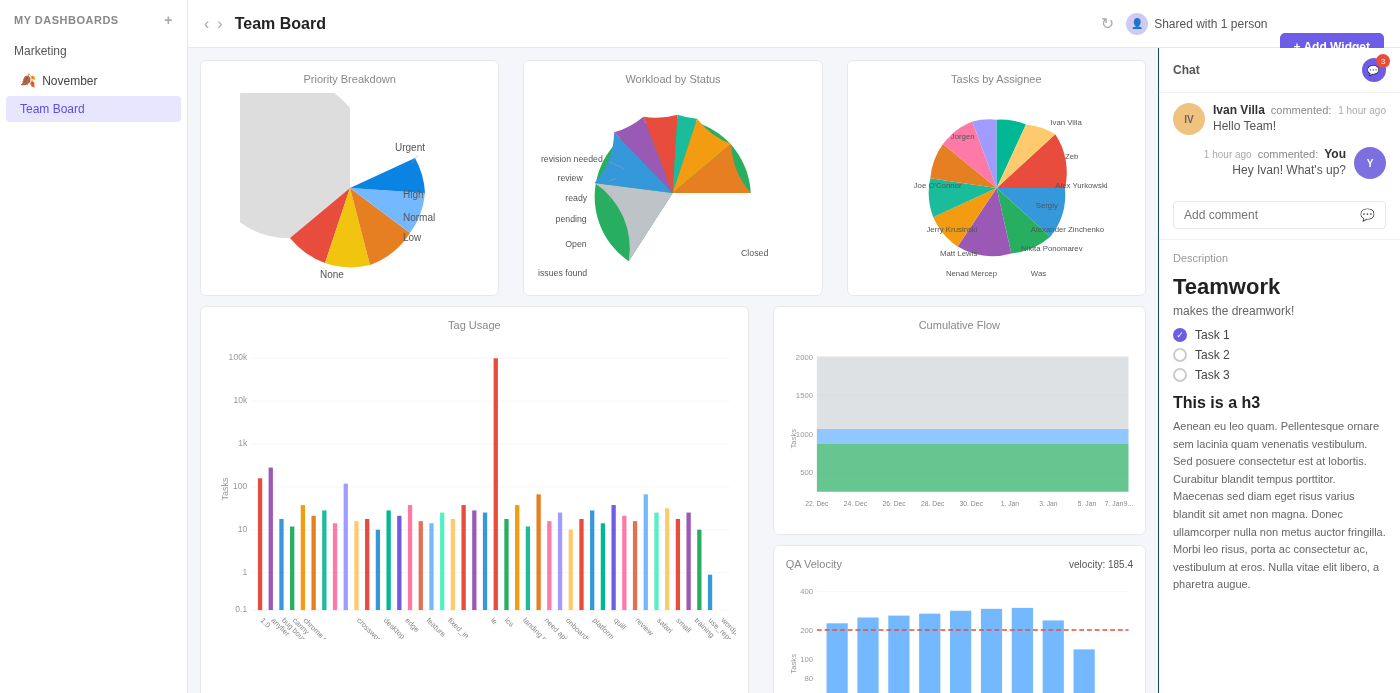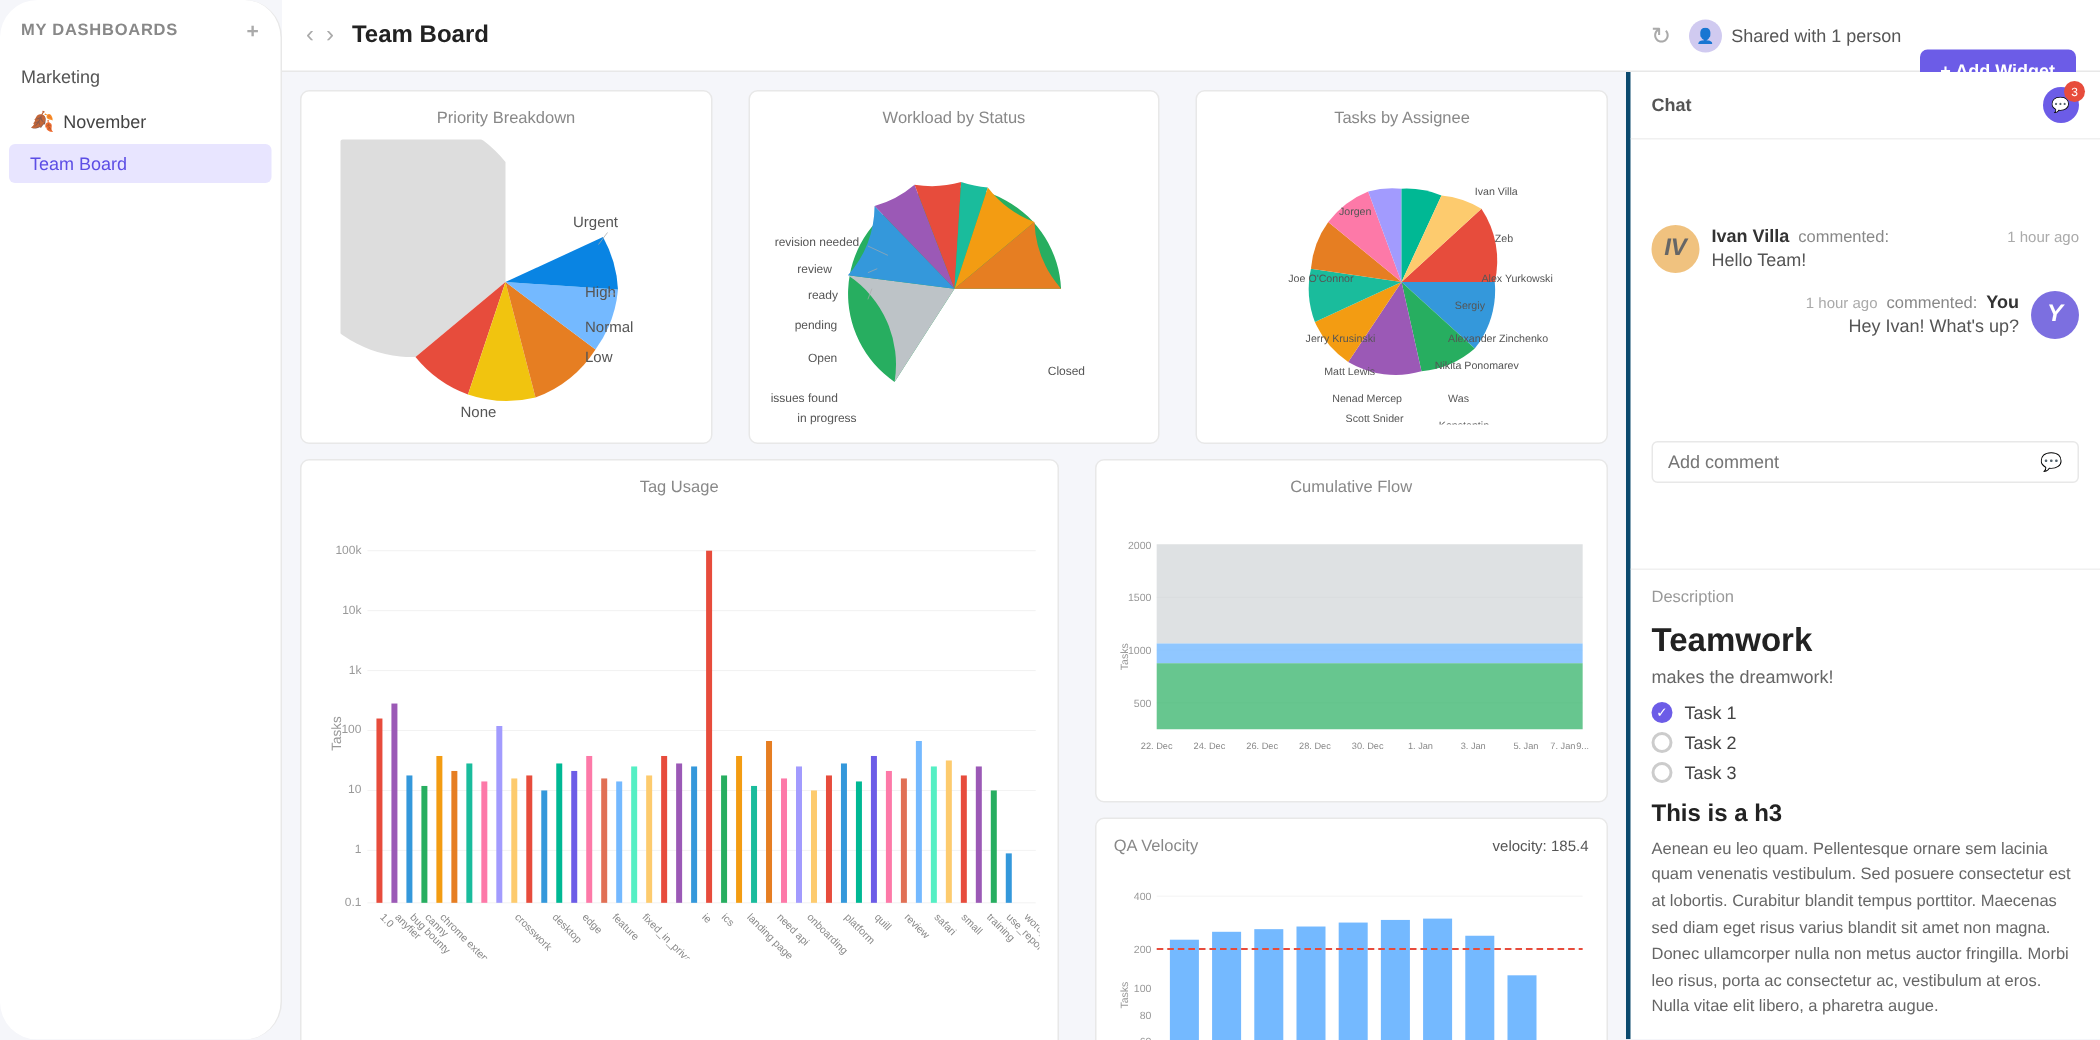--- a/index.html
+++ b/index.html
@@ -8,21 +8,20 @@
     
     #sidebar {
       width: 188px;
       background: #fff;
       border-right: 1px solid #e8e8e8;
       display: flex;
       flex-direction: column;
       flex-shrink: 0;
       height: 100%;
       overflow-y: auto;
-      border-radius: 25px;
     }
     .sidebar-header {
       display: flex;
       align-items: center;
       justify-content: space-between;
       padding: 12px 14px;
       font-size: 11px;
       font-weight: 600;
       color: #888;
       letter-spacing: 0.5px;
@@ -136,40 +135,38 @@
     .widget-title {
       font-size: 11px;
       color: #888;
       text-align: center;
       margin-bottom: 8px;
       font-weight: 400;
     }
 
     
     #right-panel {
-      width: 316px;
+      width: 242px;
       background: #fff;
-      border-left: 3px solid #0c4a6e;
+      border-left: 1px solid #0c4a6e;
       display: flex;
       flex-direction: column;
       flex-shrink: 0;
       overflow-y: auto;
-      justify-content: space-between;
     }
     .chat-area { padding: 10px 14px; flex: 0 0 auto; }
     .chat-message { display: flex; gap: 8px; margin-bottom: 12px; }
     .chat-avatar {
       width: 32px; height: 32px;
       border-radius: 50%;
       background: #ddd;
       flex-shrink: 0;
       display: flex; align-items: center; justify-content: center;
-      font-size: 16px; font-weight: 600; color: #666;
+      font-size: 10px; font-weight: 600; color: #666;
       overflow: hidden;
-      font-style: italic;
     }
     .chat-content { flex: 1; }
     .chat-meta { display: flex; align-items: baseline; gap: 6px; margin-bottom: 2px; }
     .chat-name { font-weight: 600; font-size: 12px; color: #333; }
     .chat-action { font-size: 11px; color: #888; }
     .chat-time { font-size: 10px; color: #aaa; margin-left: auto; }
     .chat-text { font-size: 12px; color: #555; }
     .chat-input-area {
       display: flex;
       align-items: center;

